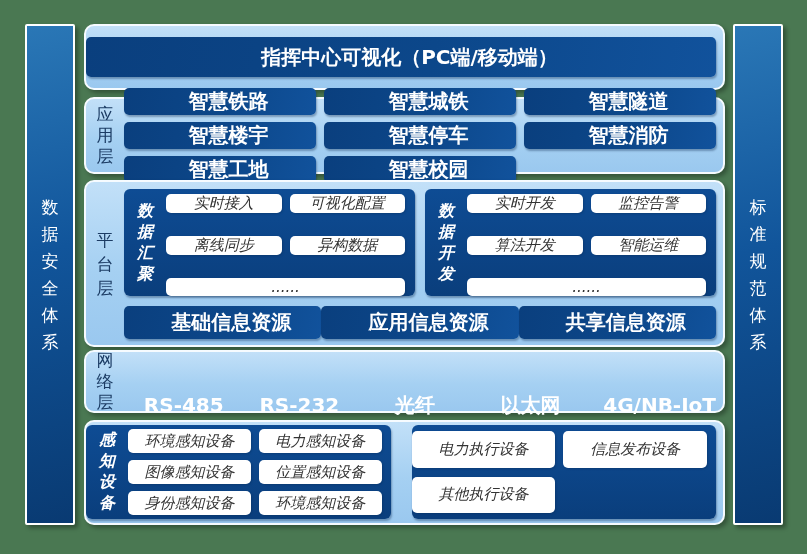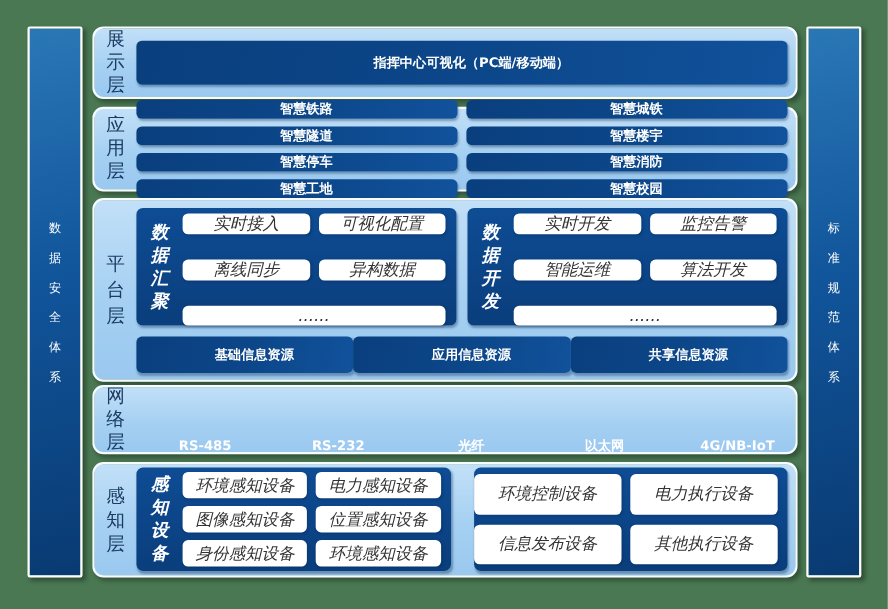--- a/index.html
+++ b/index.html
@@ -9,21 +9,21 @@
     background:#4a7852;
     font-family:"DejaVu Sans","Liberation Sans",sans-serif;
   }
   
   .vbar{
     position:absolute;top:24px;height:497px;width:46px;
     background:linear-gradient(168deg,#2a77b6 0%,#11559b 45%,#093a72 100%);
     border:2px solid #ffffff;border-radius:2px;
     box-shadow:3px 3px 4px rgba(0,0,0,.35);
     display:flex;align-items:center;justify-content:center;
-    color:#ffffff;font-size:11px;
+    color:#ffffff;font-size:17px;
   }
   .vbar-left{left:25px;}
   .vbar-right{left:733px;}
   .vstack{
     width:1.1em;word-break:break-all;text-align:center;
   }
   .vbar .vstack{line-height:27px;}
   
   .panel{
     position:absolute;left:84px;width:637px;
@@ -39,21 +39,21 @@
   .p5{top:420px;height:101px;}
   .panel-label{
     width:38px;flex:0 0 38px;display:flex;align-items:center;justify-content:center;
     color:#1b3b63;font-size:17px;
   }
   .panel-label .vstack{line-height:21px;}
   .panel-content{flex:1;min-width:0;}
   
   .darkbox{
     background:linear-gradient(100deg,#0a3f7e 0%,#0c478a 55%,#11529c 100%);
-    border-radius:5px;color:#ffffff;font-weight:bold;font-size:12px;
+    border-radius:5px;color:#ffffff;font-weight:bold;font-size:20px;
     display:flex;align-items:center;justify-content:center;
     box-shadow:1px 2px 2px rgba(6,35,75,.35);
     white-space:nowrap;
     padding-left:17px;
   }
   .whitebox{
     background:#ffffff;border-radius:5px;color:#333333;font-size:15px;
     display:flex;align-items:center;justify-content:center;
     box-shadow:1px 1px 2px rgba(6,35,75,.3);
     white-space:nowrap;
@@ -64,21 +64,21 @@
     display:flex;flex:1;min-width:0;font-style:italic;
   }
   .group-label{
     flex:0 0 42px;display:flex;align-items:center;justify-content:center;
     color:#ffffff;font-size:16px;font-weight:bold;
   }
   
   .p1c{display:flex;padding:11px 7px 11px 0;}
   .p1c .darkbox{flex:1;}
   
-  .p2c{display:grid;grid-template-columns:repeat(2,1fr);gap:7px 8px;padding:8px 7px 9px 0;}
+  .p2c{display:grid;grid-template-columns:repeat(3,1fr);gap:7px 8px;padding:8px 7px 9px 0;}
   
   .p3c{display:flex;flex-direction:column;padding:7px 7px 6px 0;}
   .groups-row{display:flex;gap:10px;flex:1;min-height:0;}
   .group-items{flex:1;display:grid;grid-template-columns:1fr 1fr;gap:23px 8px;padding:5px 10px 5px 0;}
   .group-items .span2{grid-column:1 / -1;}
   .p3-label .vstack{line-height:24px;}
   .p3-bottom{display:flex;margin-top:10px;height:33px;flex:0 0 33px;}
   .p3-bottom .darkbox{flex:1;}
   
   .p4c{display:flex;gap:13px;padding:8px 7px 6px 0;}
@@ -95,23 +95,20 @@
 <div class="stage">
 
   <div class="vbar vbar-left">
     <span class="vstack">数据安全体系</span>
   </div>
   <div class="vbar vbar-right">
     <span class="vstack">标准规范体系</span>
   </div>
 
   <section class="panel p1">
-    <div class="panel-label">
-      <span class="vstack">展示层</span>
-    </div>
     <div class="panel-content p1c">
       <div class="darkbox">指挥中心可视化（PC端/移动端）</div>
     </div>
   </section>
 
   <section class="panel p2">
     <div class="panel-label">
       <span class="vstack">应用层</span>
     </div>
     <div class="panel-content p2c">
@@ -144,22 +141,22 @@
             <div class="whitebox span2">......</div>
           </div>
         </div>
         <div class="group">
           <div class="group-label">
             <span class="vstack">数据开发</span>
           </div>
           <div class="group-items">
             <div class="whitebox">实时开发</div>
             <div class="whitebox">监控告警</div>
+            <div class="whitebox">算法开发</div>
             <div class="whitebox">智能运维</div>
-            <div class="whitebox">算法开发</div>
             <div class="whitebox span2">......</div>
           </div>
         </div>
       </div>
       <div class="p3-bottom">
         <div class="darkbox">基础信息资源</div>
         <div class="darkbox">应用信息资源</div>
         <div class="darkbox">共享信息资源</div>
       </div>
     </div>
@@ -172,40 +169,36 @@
     <div class="panel-content p4c">
       <div class="darkbox">RS-485</div>
       <div class="darkbox">RS-232</div>
       <div class="darkbox">光纤</div>
       <div class="darkbox">以太网</div>
       <div class="darkbox">4G/NB-IoT</div>
     </div>
   </section>
 
   <section class="panel p5">
-    <div class="panel-label p5-label">
-      <span class="vstack">感知层</span>
-    </div>
     <div class="panel-content p5c">
       <div class="group">
         <div class="group-label">
           <span class="vstack">感知设备</span>
         </div>
         <div class="group-items g-rows3">
           <div class="whitebox">环境感知设备</div>
           <div class="whitebox">电力感知设备</div>
           <div class="whitebox">图像感知设备</div>
           <div class="whitebox">位置感知设备</div>
           <div class="whitebox">身份感知设备</div>
           <div class="whitebox">环境感知设备</div>
         </div>
       </div>
       <div class="group">
         <div class="group-items g-rows2">
-          <div class="whitebox">环境控制设备</div>
           <div class="whitebox">电力执行设备</div>
           <div class="whitebox">信息发布设备</div>
           <div class="whitebox">其他执行设备</div>
         </div>
       </div>
     </div>
   </section>
 
 </div>
 

